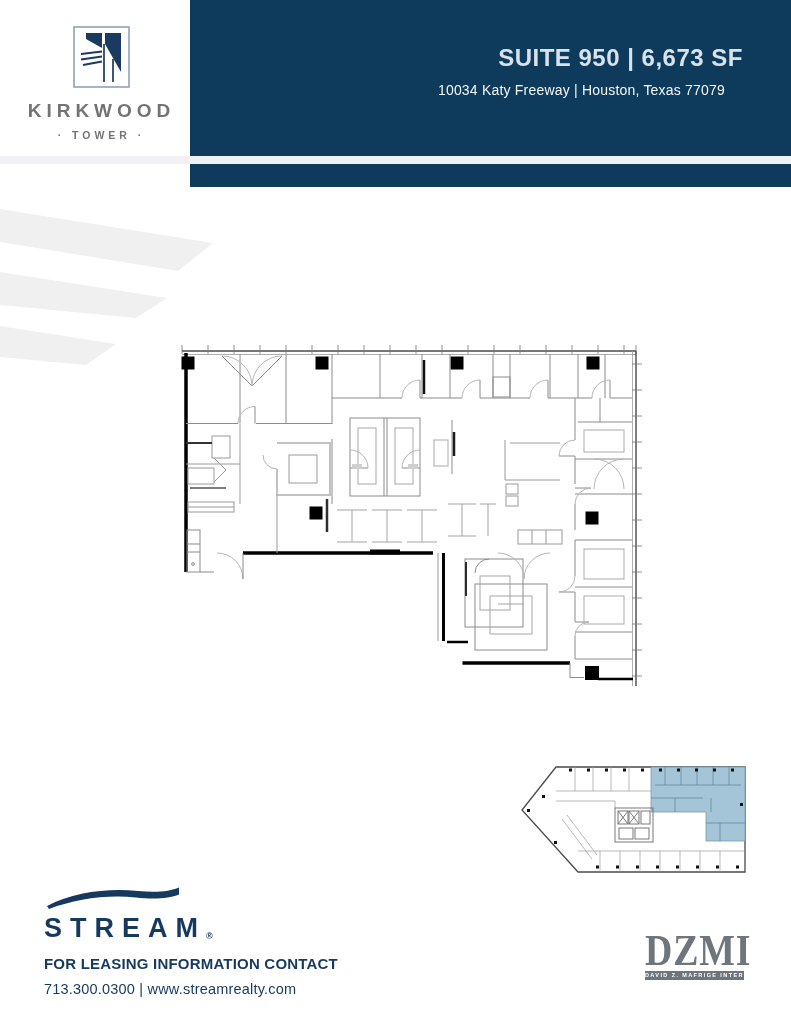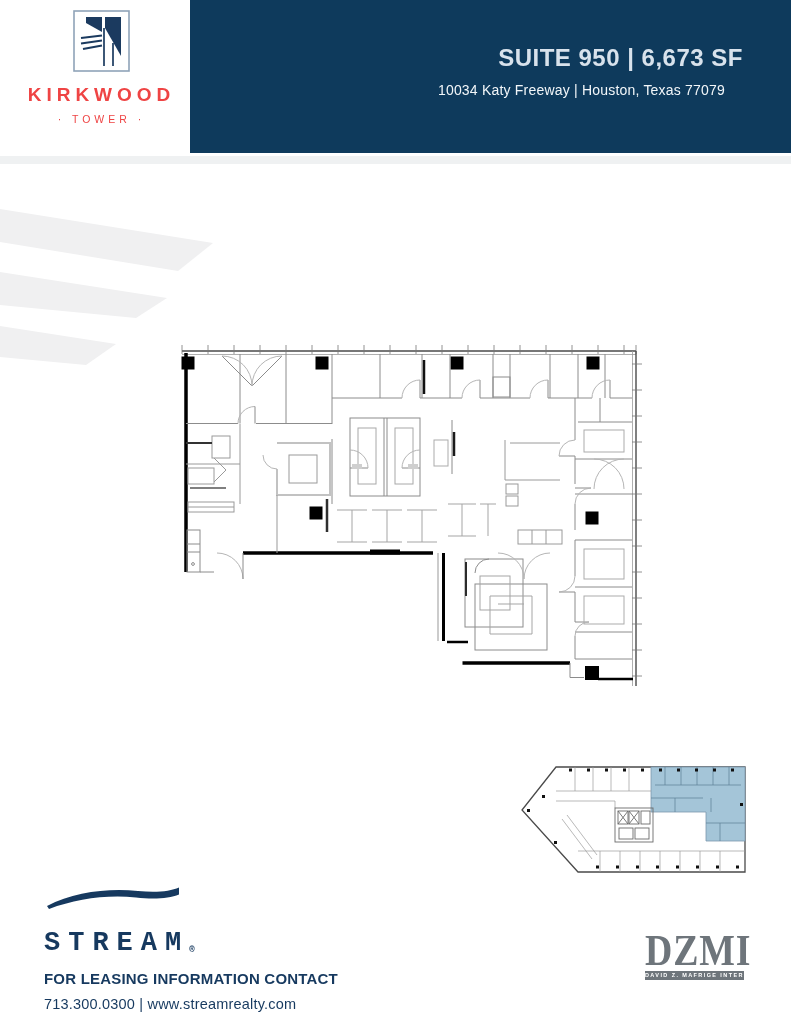--- a/index.html
+++ b/index.html
@@ -1,38 +1,38 @@
 <!DOCTYPE html>
 <html><head>
 <meta charset="utf-8">
 <style>
   html,body{margin:0;padding:0;background:#fff;}
   #page{position:relative;width:791px;height:1024px;background:#ffffff;overflow:hidden;
         font-family:"Liberation Sans",sans-serif;}
   
-  #band{position:absolute;left:190px;top:0;width:601px;height:153px;background:#0e3a5c;}
+  #band{position:absolute;left:190px;top:0;width:601px;height:187px;background:#0e3a5c;}
   #suite-title{position:absolute;right:48px;top:44px;font-size:24px;font-weight:bold;
       color:#d8e2ec;letter-spacing:.5px;white-space:nowrap;}
   #suite-address{position:absolute;right:66px;top:82px;font-size:14px;color:#f2f6f9;
       letter-spacing:.2px;white-space:nowrap;}
   #divider{position:absolute;left:0;top:156px;width:791px;height:8px;background:#eff1f2;}
   
-  #kirkwood{position:absolute;left:20px;top:10px;width:163px;text-align:center;color:#ef4444;}
+  #kirkwood{position:absolute;left:20px;top:26px;width:163px;text-align:center;color:#737373;}
   #kirkwood .glyph{display:block;margin:0 auto;}
   #kirkwood .name{margin-top:12px;font-size:19px;font-weight:bold;letter-spacing:5px;}
-  #kirkwood .tag{margin-top:7px;font-size:10.5px;font-weight:normal;letter-spacing:4px;}
+  #kirkwood .tag{margin-top:7px;font-size:10.5px;font-weight:bold;letter-spacing:4px;}
   
   #stripes{position:absolute;left:0;top:200px;}
   
   #floorplan{position:absolute;left:180px;top:344px;}
   #keyplan{position:absolute;left:515px;top:753px;}
   
   #stream{position:absolute;left:44px;top:886px;color:#16395f;}
   #stream .wave{display:block;margin-left:2px;}
-  #stream .brand{font-size:27px;font-weight:bold;letter-spacing:8px;line-height:1;margin-top:21px;font-family:Liberation Mono, monospace;}
+  #stream .brand{font-size:27px;font-weight:bold;letter-spacing:8px;line-height:1;margin-top:6px;}
   #stream .reg{font-size:9px;letter-spacing:0;vertical-align:-2px;}
   #stream .heading{font-size:15px;font-weight:bold;letter-spacing:.2px;margin-top:13px;text-align:center;}
   #stream .contact{font-size:14.5px;margin-top:9px;letter-spacing:.2px;}
   #dzmi{position:absolute;left:645px;top:930px;width:110px;color:#6e757b;}
   #dzmi .brand{font-family:"Liberation Serif",serif;font-weight:bold;font-size:45px;line-height:40px;
       letter-spacing:1px;transform:scaleX(.84);transform-origin:left bottom;white-space:nowrap;}
   #dzmi .bar{margin-top:1px;width:99px;height:9px;background:#6e757b;color:#fff;
       font-size:5.5px;font-weight:bold;letter-spacing:1.4px;text-align:center;line-height:9px;white-space:nowrap;}
   svg{display:block;}
 </style>

